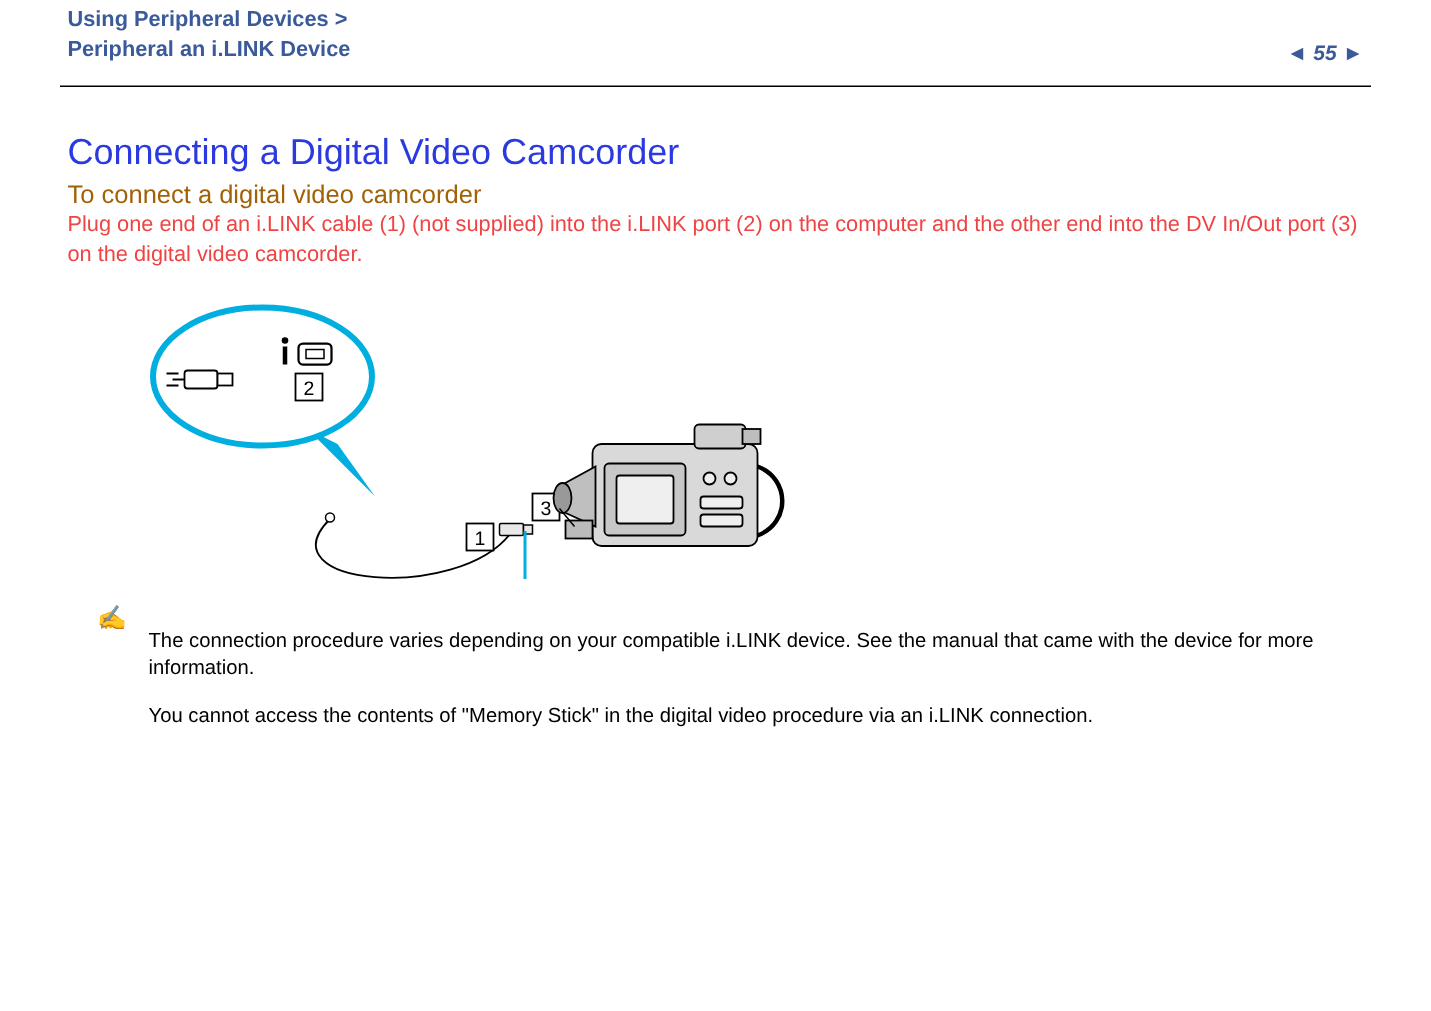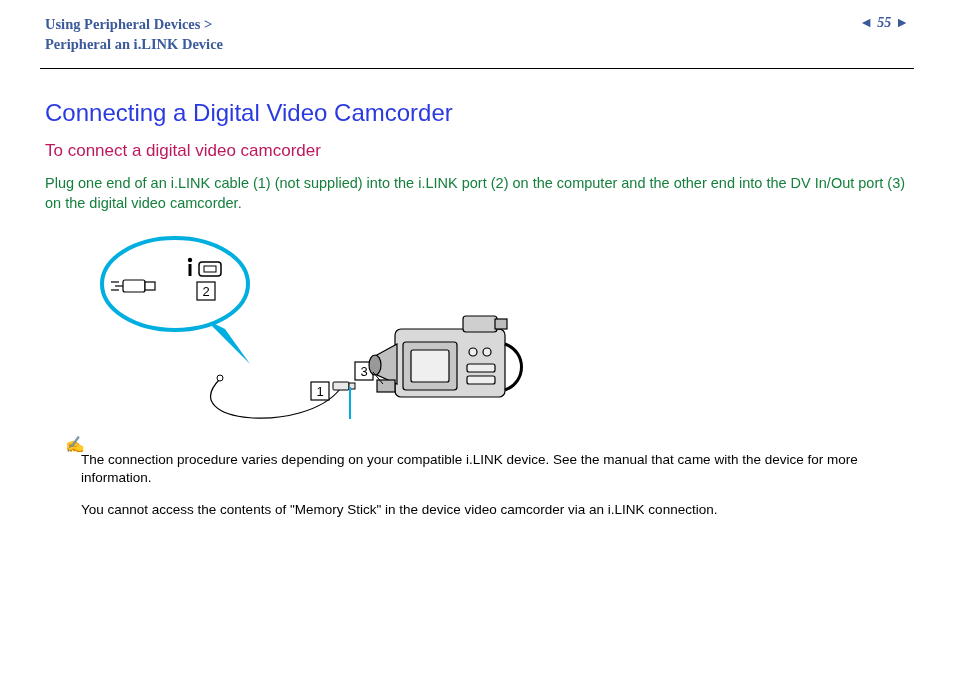--- a/index.html
+++ b/index.html
@@ -7,23 +7,22 @@
       font-family: Arial, Helvetica, sans-serif;
       background: #fff;
       width: 954px;
       height: 674px;
       position: relative;
       overflow: hidden;
     }
     .header {
       display: flex;
       justify-content: space-between;
-      align-items: flex-start;
-      padding: 15px 45px 8px 45px;
-      font-family: Liberation Serif, serif;
+      align-items: flex-end;
+      padding: 4px 45px 8px 45px;
     }
     .breadcrumb {
       color: #3a5a9a;
       font-size: 14.5px;
       font-weight: bold;
       line-height: 1.35;
     }
     .breadcrumb .line1::after { content: " >"; }
     .pagenav {
       display: flex;
@@ -40,31 +39,30 @@
       border-top: 1px solid #000;
       margin: 6px 40px 0 40px;
     }
     .content {
       padding: 30px 45px 0 45px;
     }
     .title {
       color: #2a3ae0;
       font-weight: normal;
       font-size: 24px;
-      margin-bottom: 14px;
+      margin-bottom: 4px;
     }
     .subtitle {
-      color: #be185d;
+      color: #a16207;
       font-size: 17px;
-      margin-bottom: 12px;
     }
     .body-text {
       font-size: 14.5px;
       line-height: 1.4;
-      color: #15803d;
+      color: #ef4444;
       margin-bottom: 10px;
     }
     .diagram {
       width: 470px;
       height: 215px;
       margin: 6px 0 4px 30px;
       position: relative;
     }
     .note-block {
       padding: 8px 0 0 36px;
@@ -73,20 +71,21 @@
       position: absolute;
       margin-left: -16px;
       margin-top: -16px;
       color: #00aee0;
       font-size: 16px;
     }
     .note-text {
       font-size: 13.5px;
       line-height: 1.35;
       margin-bottom: 14px;
+      margin-left: 18px;
     }
   </style>
 </head>
 <body>
 
 <div class="header">
   <div class="breadcrumb">
     <div class="line1">Using Peripheral Devices</div>
     <div>Peripheral an i.LINK Device</div>
   </div>
@@ -165,15 +164,15 @@
         <rect x="302" y="156" width="18" height="12" fill="#bbb"></rect>
       </g>
 
       <line x1="298" y1="148" x2="308" y2="160" stroke="#000" stroke-width="1"></line>
     </svg>
   </div>
 
   <div class="note-block" style="position:relative;">
     <span class="note-icon">✍</span>
     <p class="note-text">The connection procedure varies depending on your compatible i.LINK device. See the manual that came with the device for more information.</p>
-    <p class="note-text">You cannot access the contents of "Memory Stick" in the device video camcorder via an i.LINK connection.</p>
+    <p class="note-text">You cannot access the contents of "Memory Stick" in the digital video procedure via an i.LINK connection.</p>
   </div>
 </div>
 
 </body></html>

